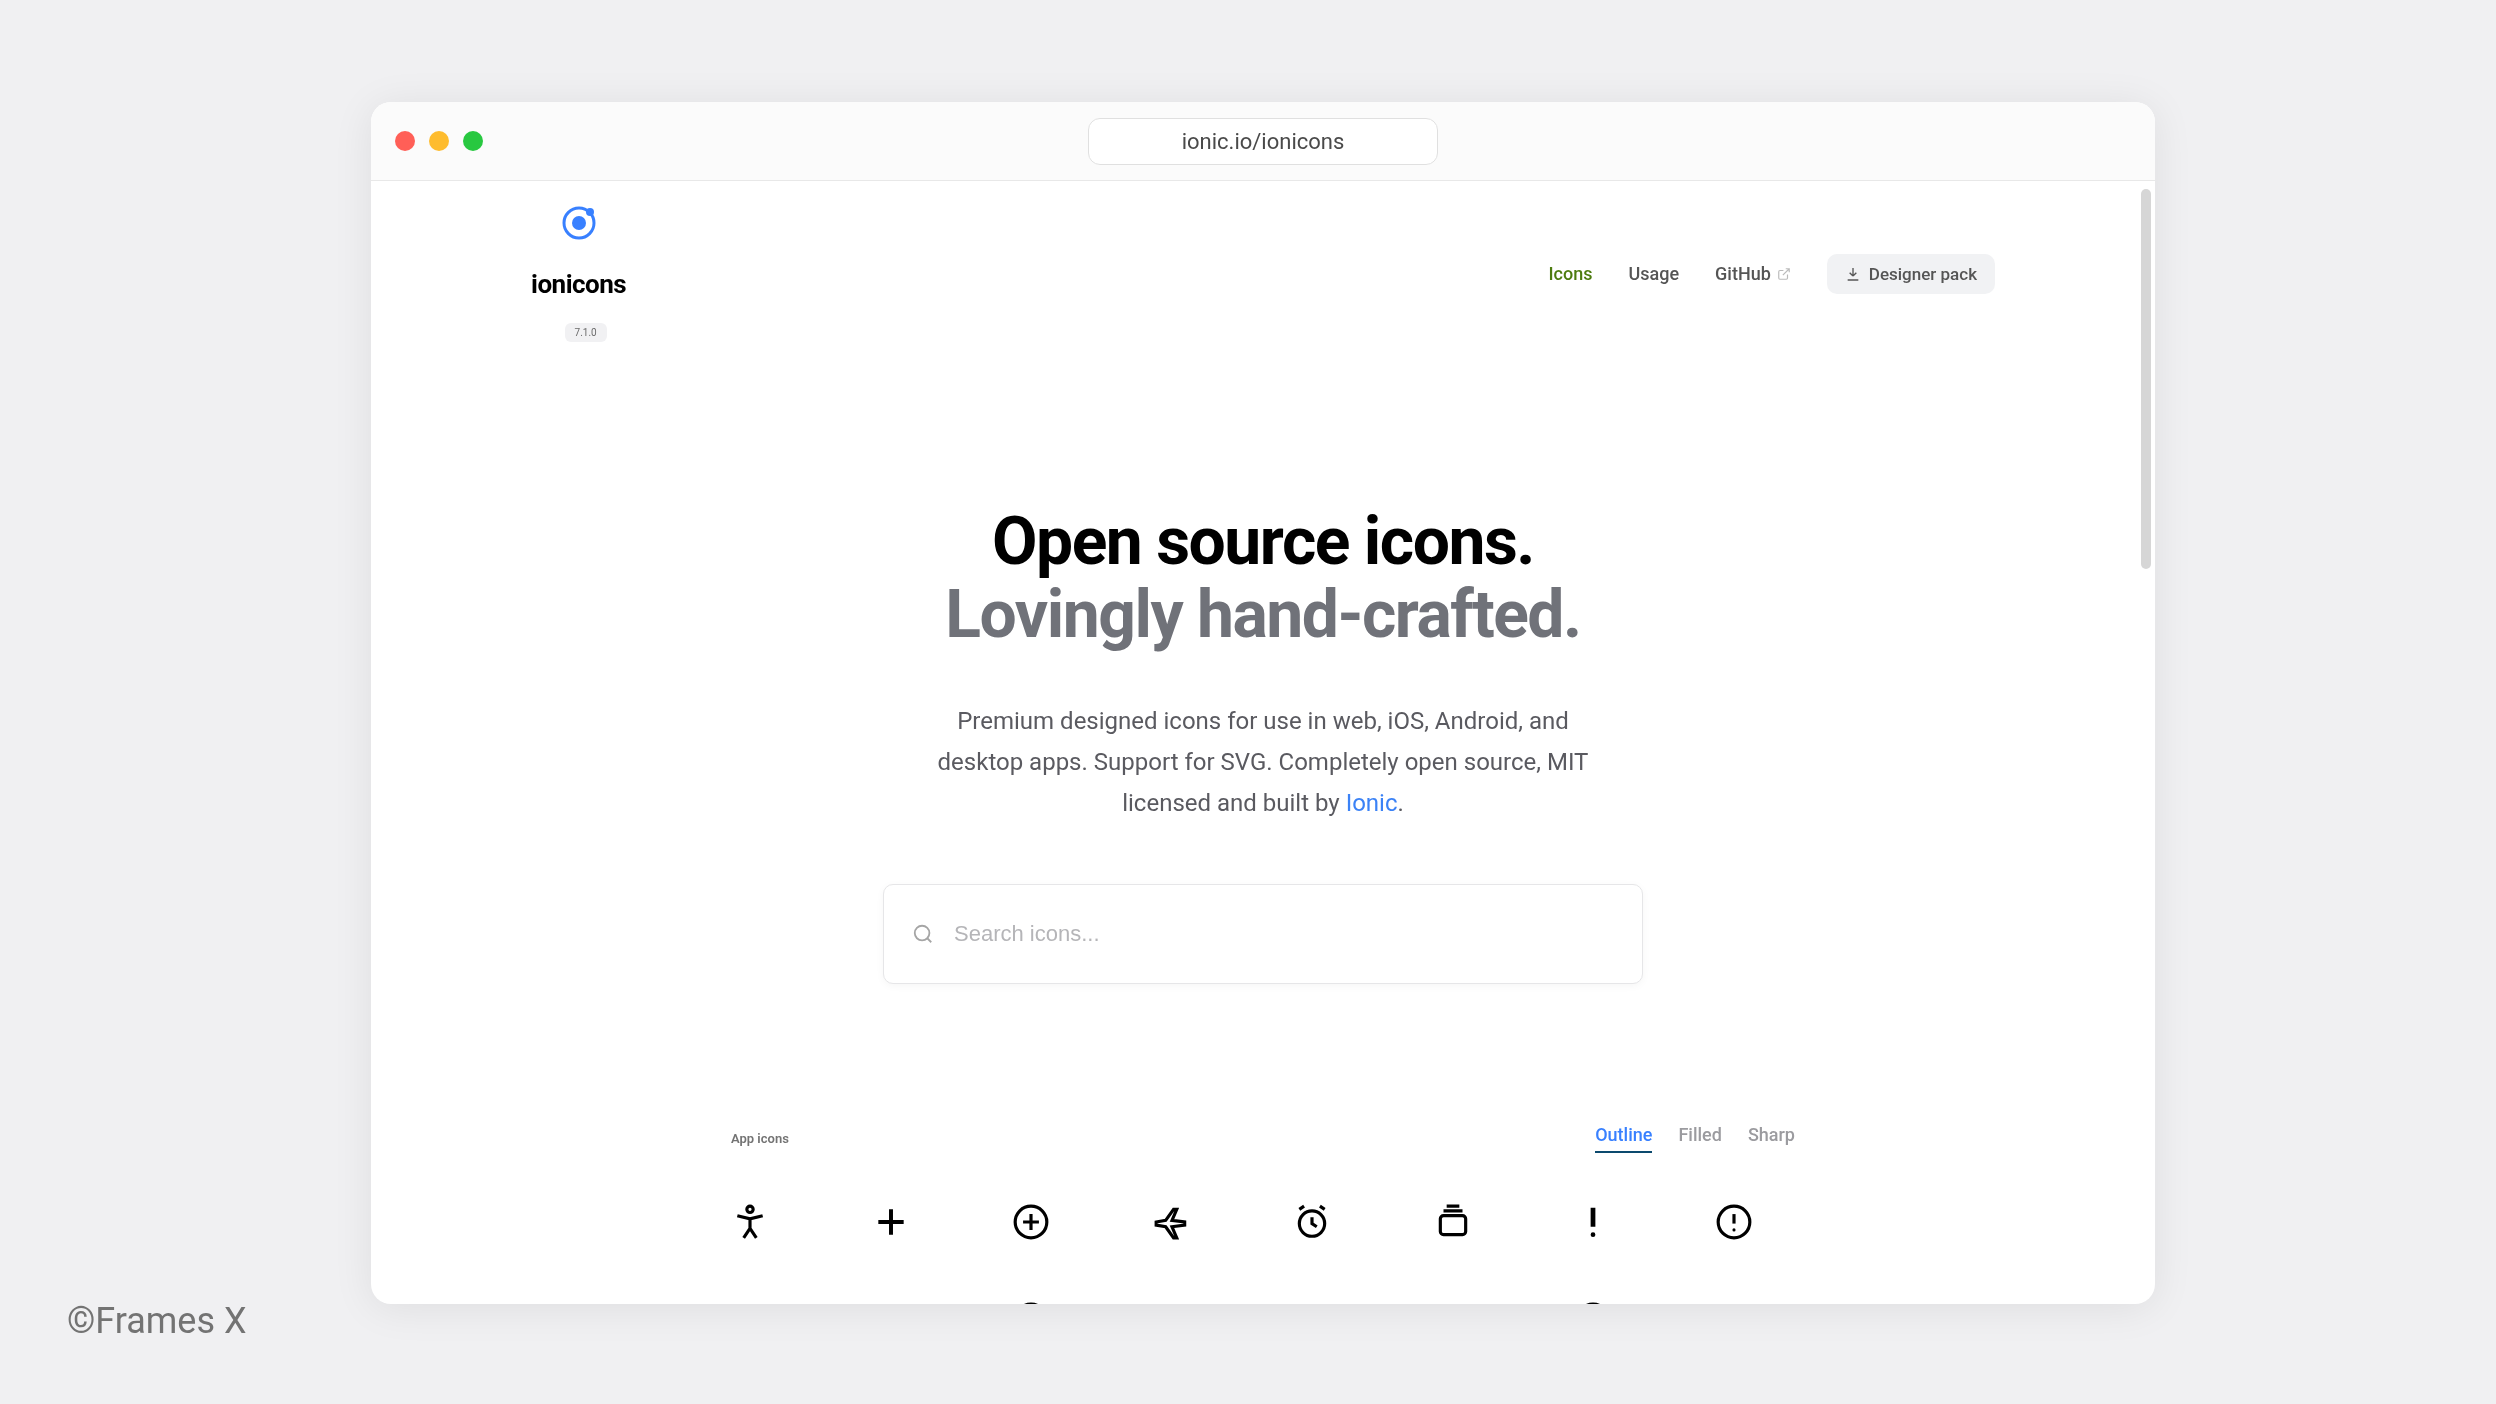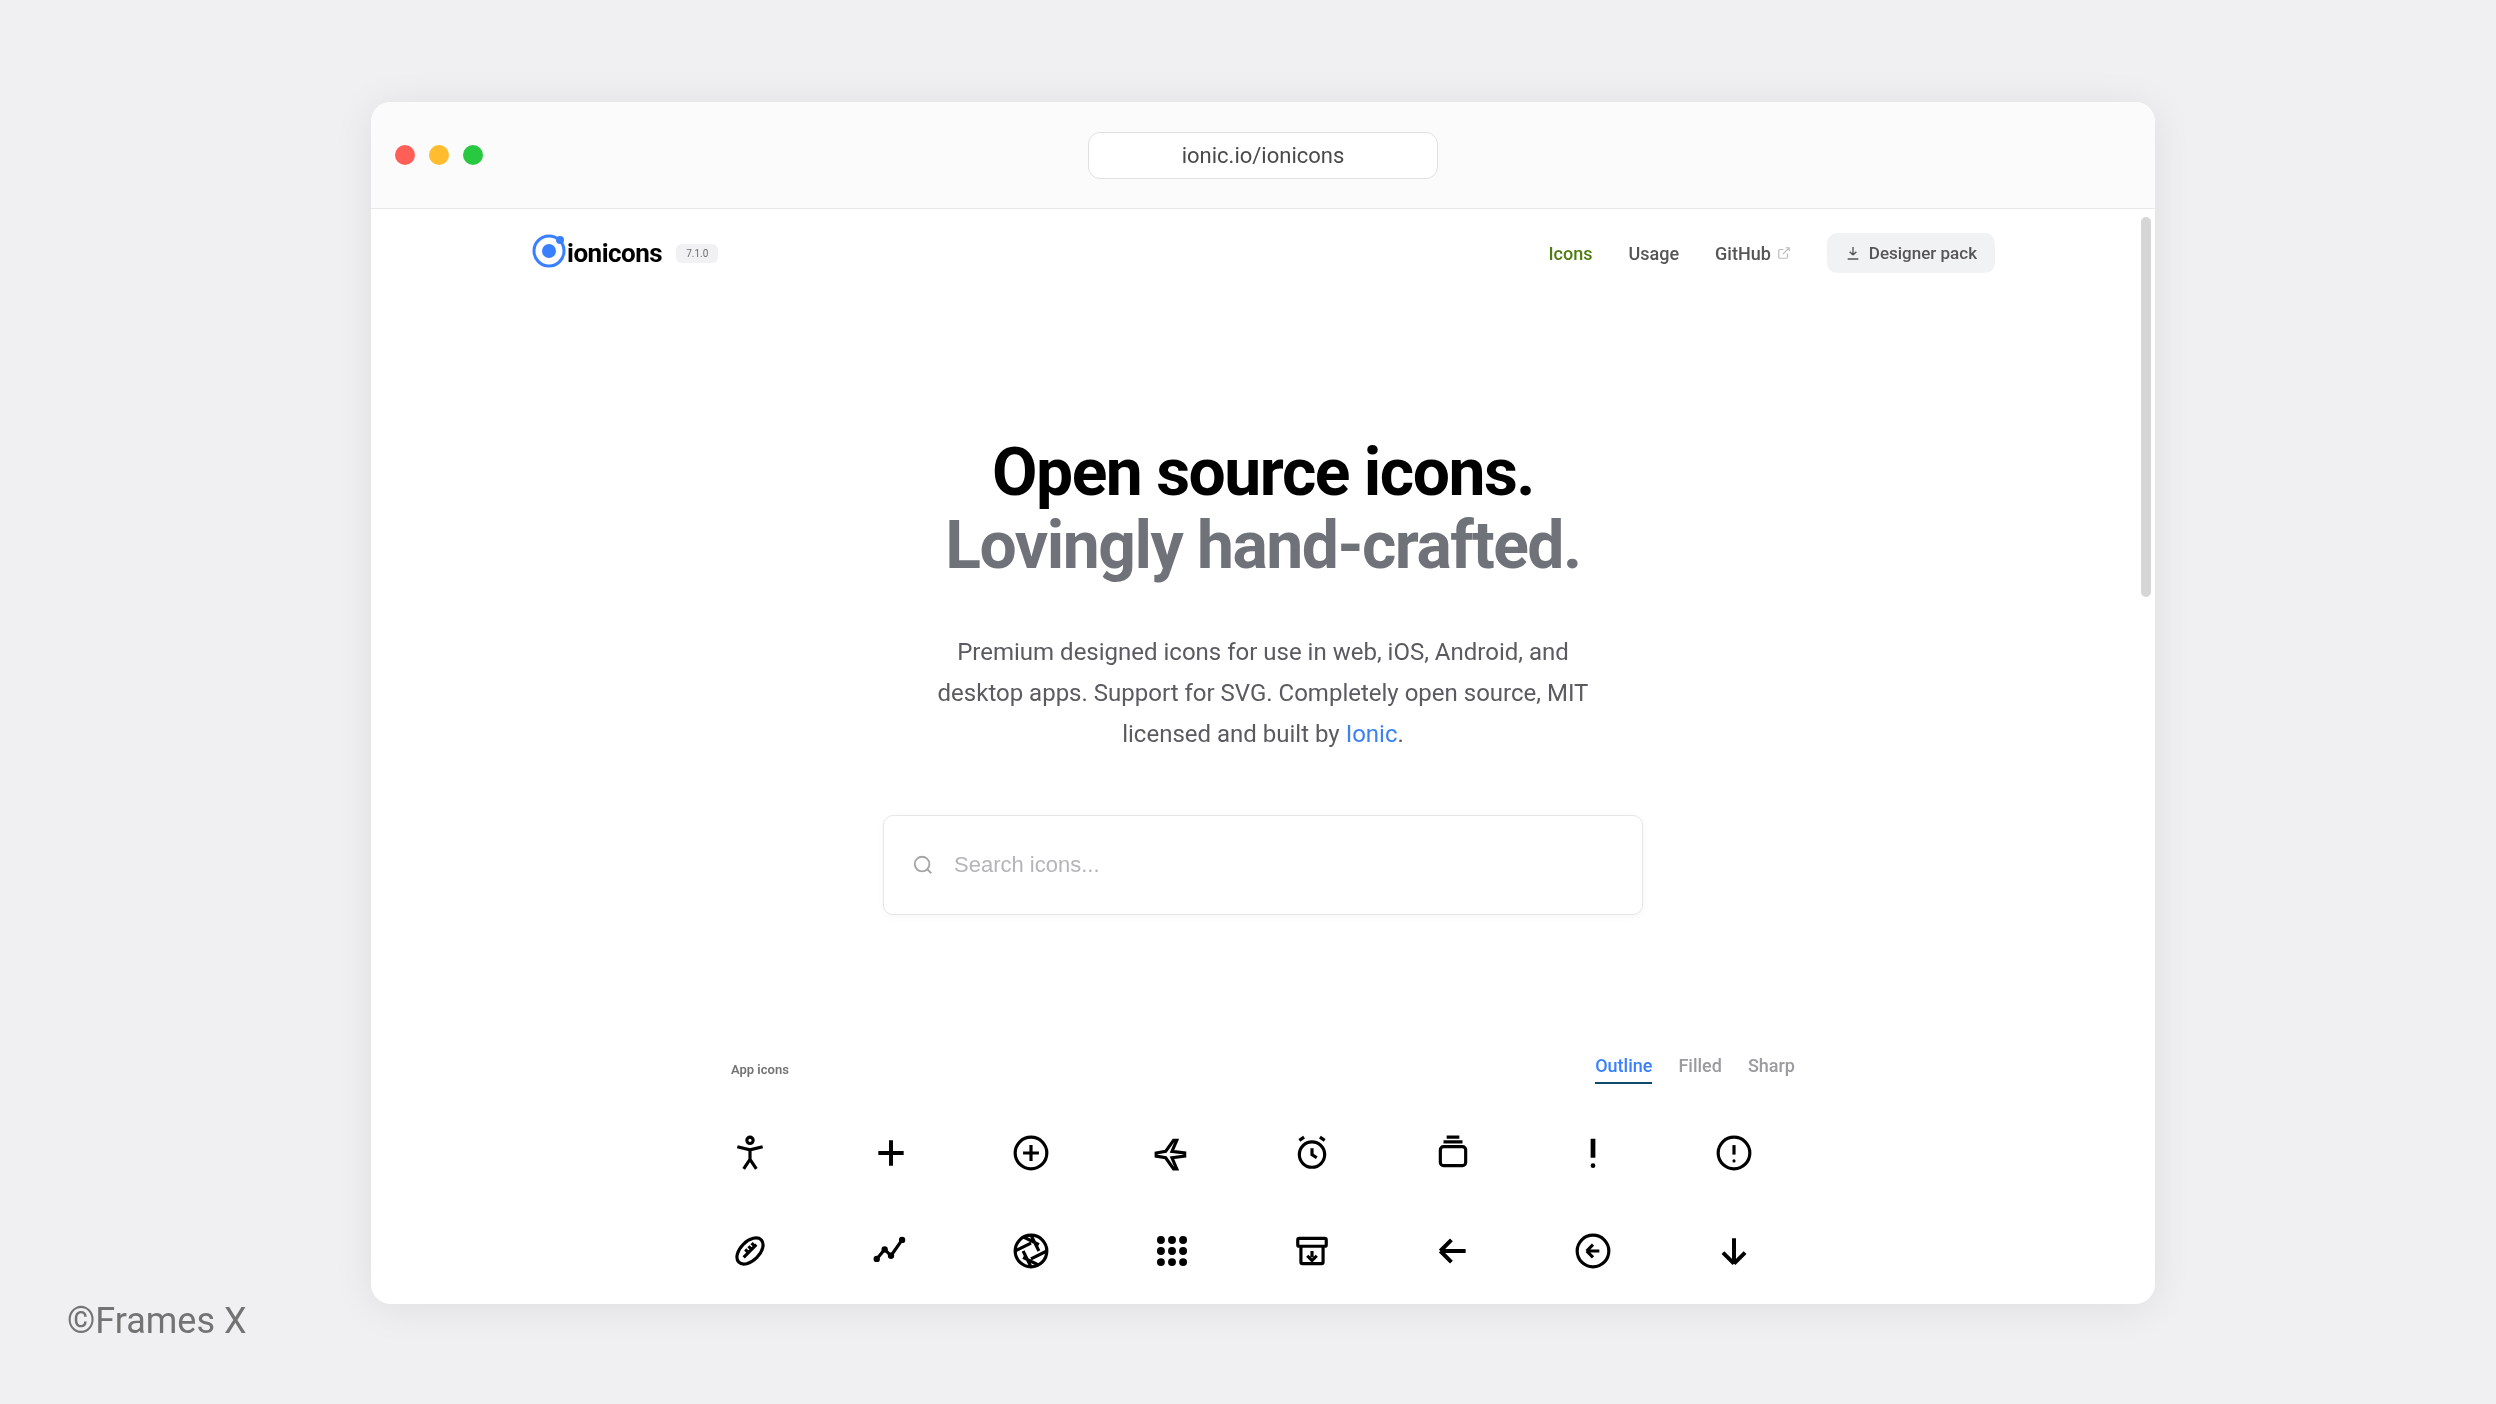--- a/index.html
+++ b/index.html
@@ -24,21 +24,21 @@
       height: 1202px;
       background: #ffffff;
       border-radius: 20px;
       box-shadow: 0 4px 40px rgba(0,0,0,0.08);
       overflow: hidden;
       display: flex;
       flex-direction: column;
     }
 
     .browser-chrome {
-      height: 107px;
+      height: 79px;
       background: #fbfbfb;
       border-bottom: 1px solid #e8e8e8;
       display: flex;
       align-items: center;
       position: relative;
       padding: 0 24px;
     }
 
     .traffic-lights {
       display: flex;
@@ -88,21 +88,22 @@
     .page-header {
       display: flex;
       align-items: center;
       padding: 24px 160px 24px 160px;
       justify-content: space-between;
     }
 
     .brand {
       display: flex;
       align-items: center;
-      gap: 0;
+      gap: 24px;
+      flex-direction: column;
     }
 
     .brand-logo {
       width: 36px;
       height: 36px;
     }
 
     .brand-name {
       font-size: 26px;
       font-weight: 700;

